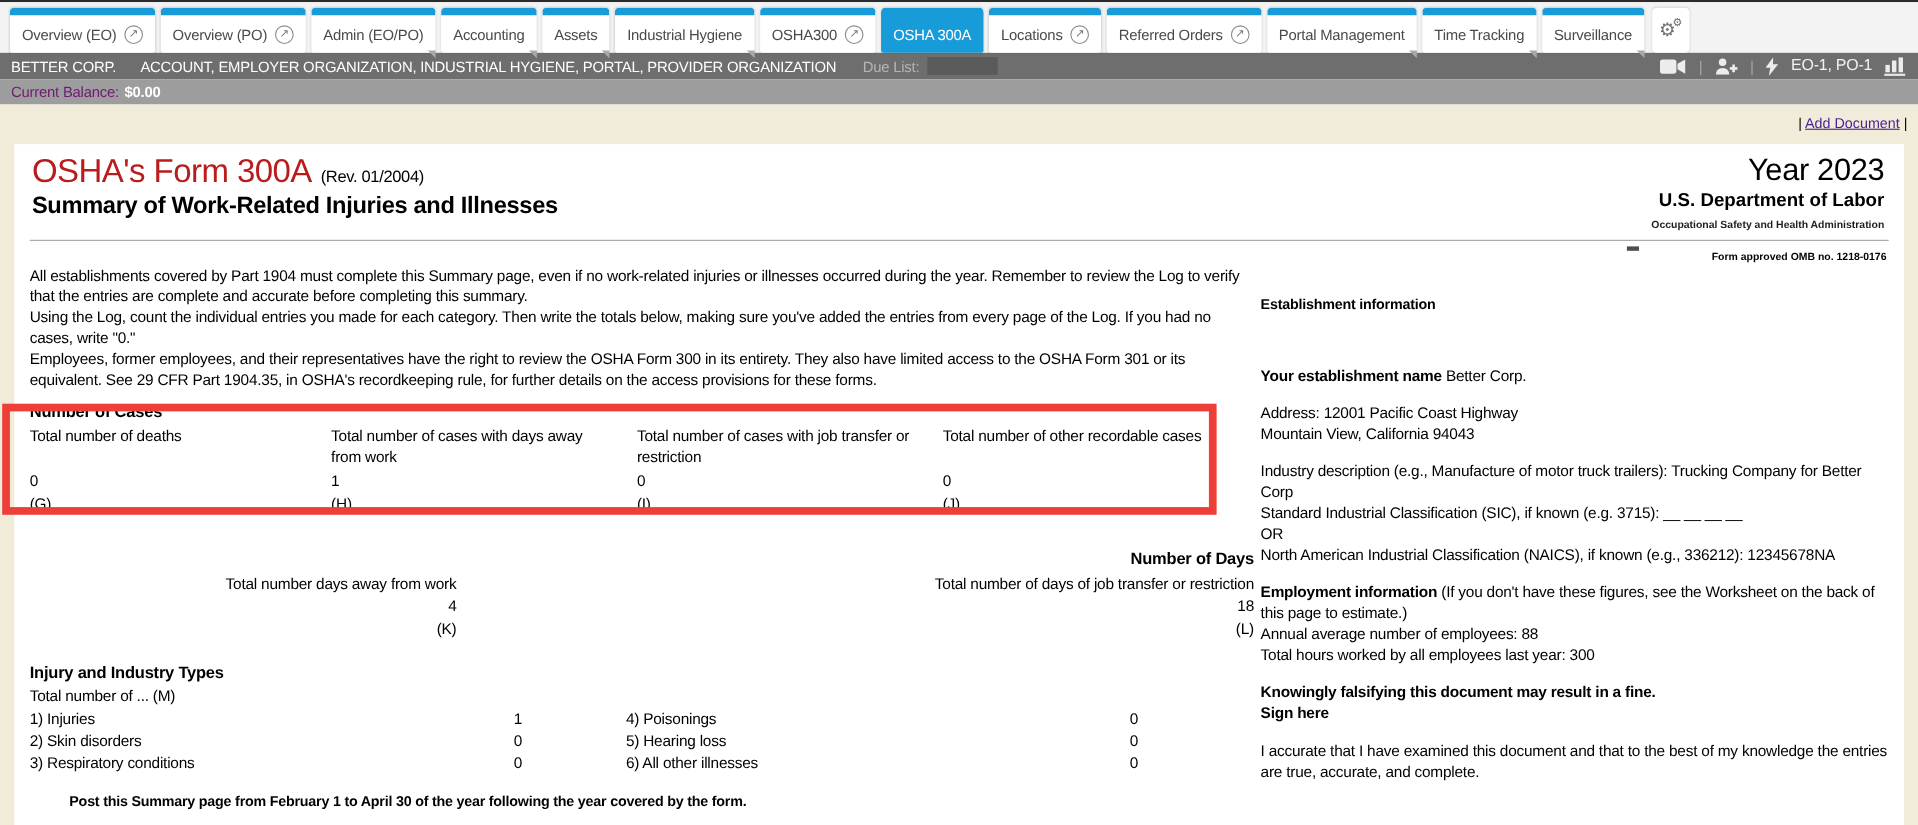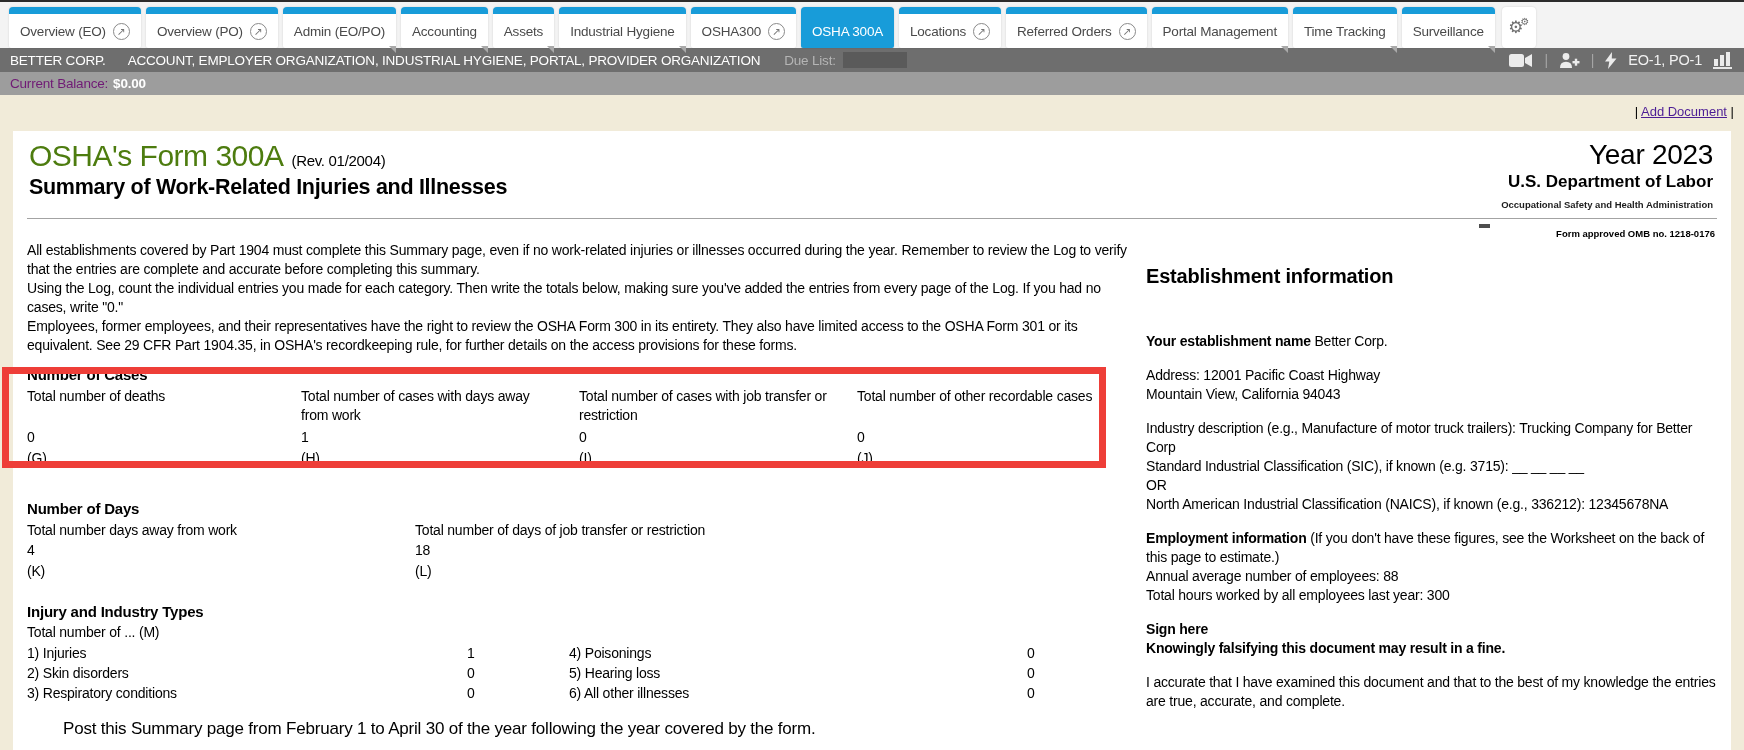--- a/index.html
+++ b/index.html
@@ -46,21 +46,21 @@
   
   .page { height:655px; background:#f1ebd9; padding-top:9px; }
   .adddoc-row { text-align:right; padding-right:10px; font-size:13px; color:#000; height:27px; }
   .adddoc-link { text-decoration:underline; cursor:pointer; color:#4c1d95; }
 
   
   .form { margin:0 13px; background:#fff; height:619px; padding:6px 14px 0 14px; position:relative; }
   .form-header { display:flex; justify-content:space-between; border-bottom:1px solid #a3a3a3;
     padding:2px 4px 8px 2px; }
   .ftitle-line { display:flex; align-items:baseline; gap:8px; }
-  .ftitle { font-size:30px; letter-spacing:-0.5px; color:#4d7c0f; }
+  .ftitle { font-size:30px; letter-spacing:-0.5px; color:#b91c1c; }
   .frev { font-size:15px; letter-spacing:-0.3px; }
   .fsub { font-size:21.5px; font-weight:bold; letter-spacing:-0.3px; margin-top:2px; }
   .fh-right { text-align:right; }
   .fyear { font-size:28px; letter-spacing:-0.3px; }
   .fdept { font-size:17px; font-weight:bold; margin-top:1px; }
   .fadmin { font-size:9.5px; font-weight:bold; color:#1d1d1d; margin-top:7px; }
   .omb-row { position:relative; height:22px; }
   .dash { position:absolute; left:1452px; top:5px; width:11px; height:4px; background:#4e4e4e; }
   .omb { position:absolute; right:2px; top:9px; font-size:9.5px; font-weight:bold; }
 
@@ -70,35 +70,35 @@
 
   .intro p { margin:0; }
 
   .sec-heading { font-size:15px; font-weight:bold; letter-spacing:-0.2px; }
   .cases { margin-top:10px; padding-bottom:16px; }
   .cases-grid { display:grid; grid-template-columns:274px 278px 278px 1fr; margin-top:3px; }
   .case-label { height:40px; padding-right:28px; }
   .case-value { height:21px; margin-top:1px; }
   .case-letter { height:20px; }
 
-  .days { margin-top:14px; }
+  .days { margin-top:14px;text-align:right; }
   .days-grid { display:grid; grid-template-columns:388px 1fr; margin-top:3px; }
   .day-label { height:20px; }
   .day-value { height:21px; }
   .day-letter { height:20px; }
 
   .types { margin-top:20px; }
   .types-sub { margin-top:2px; }
   .types-grid { display:grid; grid-template-columns:440px 102px 458px 1fr; line-height:20px; margin-top:1px; }
 
-  .postnote { margin-top:16px; font-size:17px; font-weight:normal; letter-spacing:-0.2px;padding-left:36px; }
+  .postnote { margin-top:16px; font-size:13px; font-weight:bold; letter-spacing:-0.2px;padding-left:36px; }
   .fineprint { margin-top:9px; font-size:8px; color:#2e2e2e; letter-spacing:0; }
   .fineprint div { white-space:nowrap; transform:scaleX(0.74); transform-origin:0 0; height:20px; }
 
-  .est-heading { font-size:20px; font-weight:bold; margin-top:26px; }
+  .est-heading { font-size:13px; font-weight:bold; margin-top:26px; }
   .est-name { margin-top:46px; }
   .est-block { margin-top:15px; }
   b.inline { font-weight:bold; }
 
   
   .redbox { position:absolute; left:2px; top:367px; width:1104px; height:101px;
     border:7px solid #ee3e38; pointer-events:none; z-index:5; }
 </style>
 </head>
 <body>
@@ -334,22 +334,22 @@
         <div class="est-block">
           <div>
             <b class="inline">Employment information</b>
             <span>(If you don't have these figures, see the Worksheet on the back of this page to estimate.)</span>
           </div>
           <div>Annual average number of employees: 88</div>
           <div>Total hours worked by all employees last year: 300</div>
         </div>
 
         <div class="est-block">
+          <div><b class="inline">Knowingly falsifying this document may result in a fine.</b></div>
           <div><b class="inline">Sign here</b></div>
-          <div><b class="inline">Knowingly falsifying this document may result in a fine.</b></div>
         </div>
 
         <div class="est-block">I accurate that I have examined this document and that to the best of my knowledge the entries are true, accurate, and complete.</div>
       </div>
     </div>
   </div>
 </div>
 
 <div class="redbox"></div>
 

